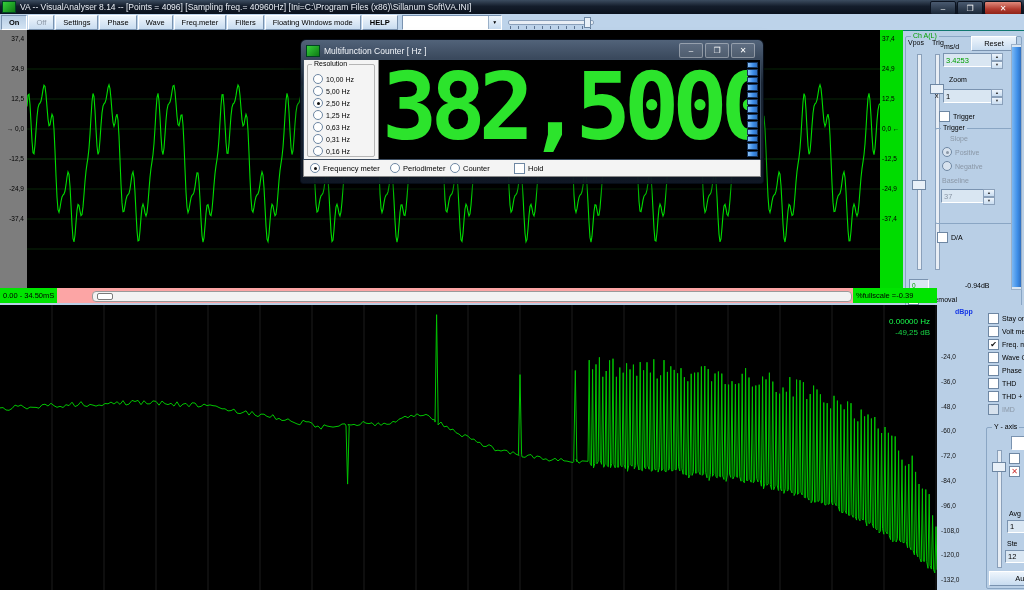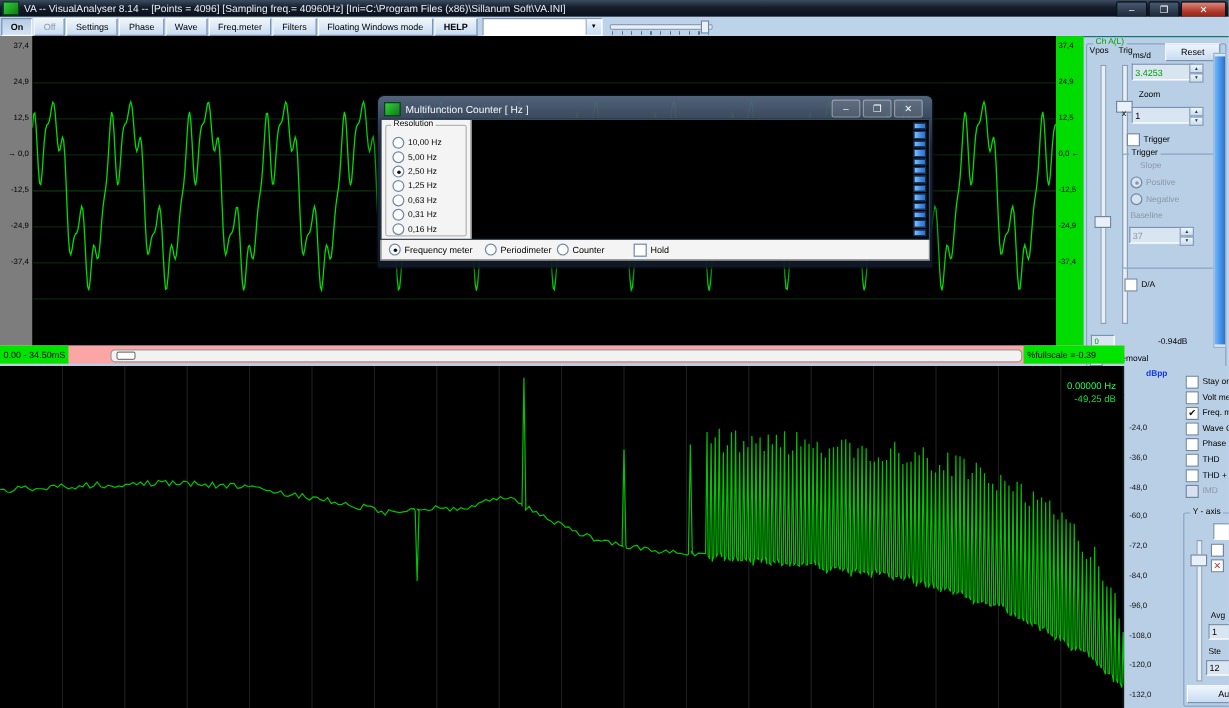--- a/index.html
+++ b/index.html
@@ -83,24 +83,24 @@
   .vslider .groove{position:absolute;left:6px;top:0;bottom:0;width:3px;background:#e8eef5;
     border:1px solid #8aa0ba;}
   .vslider .handle{position:absolute;left:1px;width:12px;height:8px;background:#e8f0f8;
     border:1px solid #6e87a3;}
   .scrollv{position:absolute;width:9px;background:#d9e6f2;border:1px solid #9ab0c8;}
   .scrollv .th{position:absolute;left:0;right:0;background:linear-gradient(90deg,#7ab8f5,#3f8fe8 60%,#2f6fc0);}
   .glabel{position:absolute;font-size:7px;white-space:nowrap;}
   .green{color:#00a000;}
   .graytxt{color:#8a97a6;}
   
-  .cwin{position:absolute;left:314px;top:39px;width:458px;height:139px;z-index:50;
+  .cwin{position:absolute;left:300px;top:39px;width:458px;height:139px;z-index:50;
     background:linear-gradient(180deg,rgba(86,104,128,.95),rgba(28,40,56,.96) 30%,rgba(16,24,38,.96));
     border:1px solid #060d18;border-radius:6px 6px 3px 3px;box-shadow:0 4px 14px rgba(0,0,0,.55);
-    padding:2px;margin-top:40px;}
+    padding:2px;}
   .cwt{height:17px;color:#f2f5fa;font-size:8.5px;display:flex;align-items:center;}
   .cwt .ticon{width:12px;height:10px;margin:0 4px 0 3px;border:1px solid #042;
     background:linear-gradient(135deg,#35d03a,#0f7a14);}
   .cwbtns{position:absolute;right:8px;top:3px;display:flex;gap:2px;}
   .cwbtn{width:22px;height:13px;display:flex;align-items:center;justify-content:center;color:#fff;
     font-size:8px;border:1px solid rgba(255,255,255,.35);border-radius:2px;background:rgba(255,255,255,.10);}
   .cwbody{position:relative;height:99px;background:#000;border:1px solid #3a4a5e;}
   .resbox{position:absolute;left:0;top:0;width:74px;height:99px;background:#f4f4f4;border-right:1px solid #888;}
   .resgrp{position:absolute;left:3px;top:4px;right:3px;bottom:2px;border:1px solid #b5b5b5;border-radius:2px;}
   .resgrp .glab{position:absolute;left:4px;top:-5px;background:#f4f4f4;padding:0 2px;font-size:7px;}
@@ -398,20 +398,21 @@
                 <span class="dot"></span>
                 <span>0,31 Hz</span>
               </div>
               <div class="radio resopt" style="top: 81px;">
                 <span class="dot"></span>
                 <span>0,16 Hz</span>
               </div>
             </div>
         </div>
       </div>
+      <div class="digits">382,5000</div>
       <div class="segbar" id="segBar">
           <div></div>
           <div></div>
           <div></div>
           <div></div>
           <div></div>
           <div></div>
           <div></div>
           <div></div>
           <div></div>

